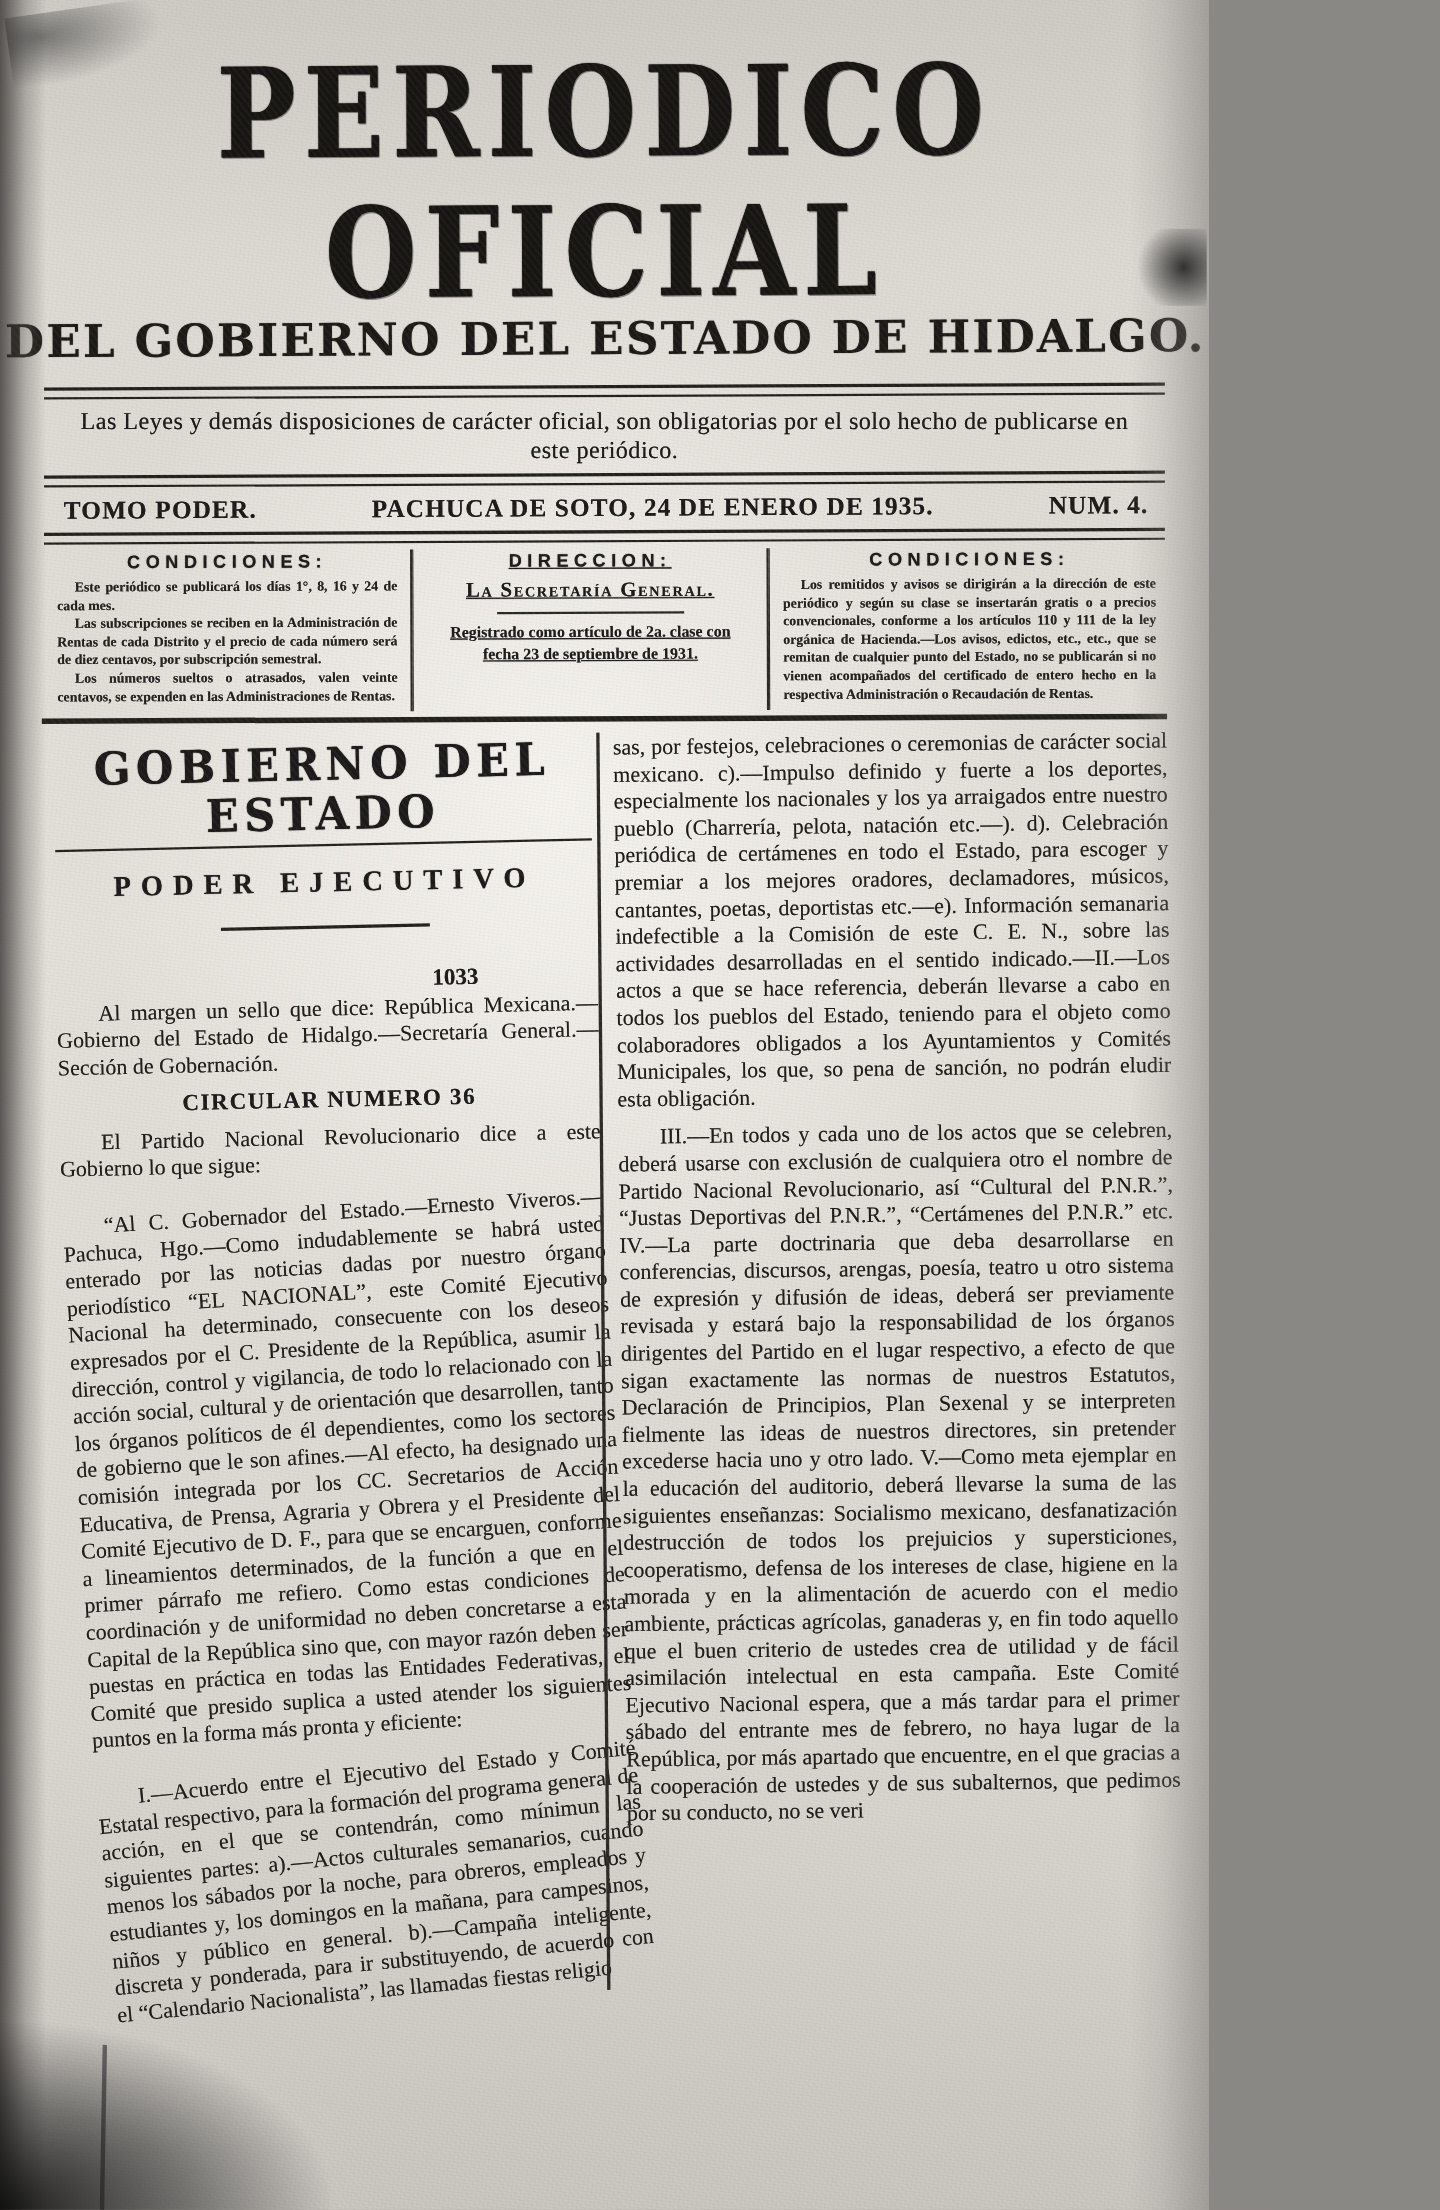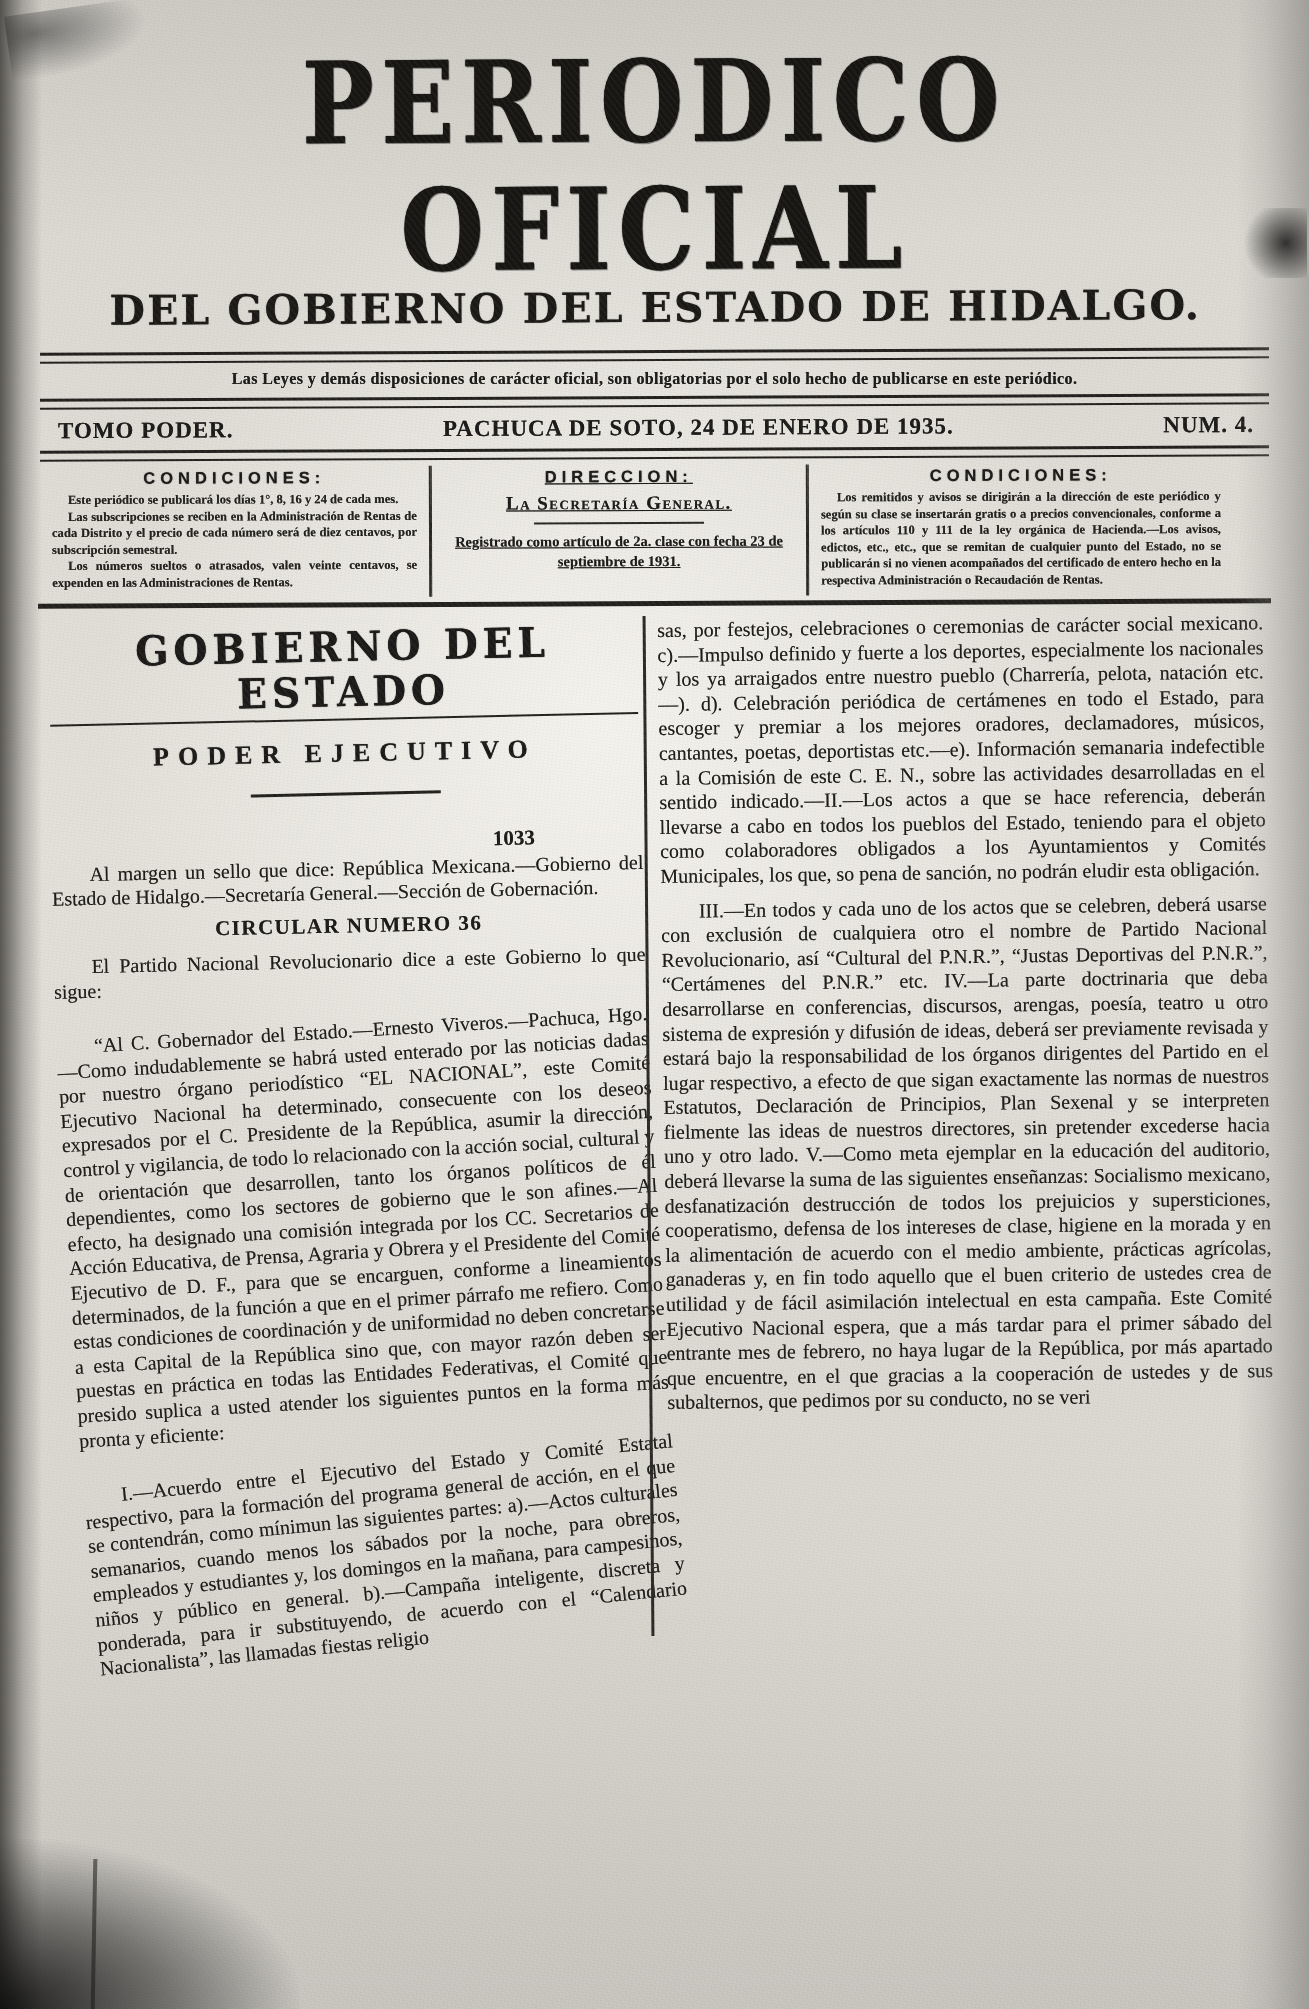--- a/index.html
+++ b/index.html
@@ -1,17 +1,17 @@
 <!DOCTYPE html>
 <html lang="es"><head>
 <meta charset="utf-8">
 <style>
   html,body{margin:0;padding:0;background:#8a8884;}
   .page{
-    position:relative;width:1309px;height:2009px;overflow:hidden;
+    position:relative;width:1099px;height:2009px;overflow:hidden;
     font-family:"Liberation Serif",serif;color:#1c1b19;
     background:
       radial-gradient(ellipse 55% 40% at 46% 36%, rgba(248,246,241,.85) 0%, rgba(248,246,241,0) 70%),
       linear-gradient(180deg,#cdcac4 0%,#dcd9d3 12%,#e3e0da 42%,#d9d6d0 78%,#c8c5bf 100%);
   }
   
   .artifact{position:absolute;pointer-events:none;z-index:6;}
   .edge-left{left:0;top:0;bottom:0;width:42px;
     background:linear-gradient(90deg,rgba(45,43,40,.75),rgba(95,92,88,.35) 55%,rgba(0,0,0,0));}
   .edge-right{right:0;top:0;bottom:0;width:72px;
@@ -35,21 +35,21 @@
   
   .masthead{padding-top:58px;text-align:center;transform:rotate(-.3deg);}
   .masthead h1{
     margin:0;font-family:"DejaVu Serif",serif;font-weight:bold;font-size:96px;line-height:1.12;
     letter-spacing:7px;word-spacing:60px;color:#181613;
     transform:scaleY(1.18);text-shadow:0 0 1px #000,1px 1px 0 rgba(0,0,0,.35);}
   .masthead h2{
     margin:14px 0 0;font-family:"DejaVu Serif",serif;font-weight:bold;font-size:41px;line-height:1.05;
     letter-spacing:2px;color:#1c1a17;text-shadow:0 0 1px rgba(0,0,0,.6);}
   .masthead-gap{height:20px;}
-  .motto{margin:9px 60px 8px;text-align:center;font-weight:bold;font-size:16px;
+  .motto{margin:9px 60px 8px;text-align:center;font-weight:normal;font-size:22px;
     letter-spacing:.4px;text-shadow:0 0 .6px rgba(0,0,0,.7);}
   .issue-row{display:flex;justify-content:space-between;align-items:baseline;
     margin:8px 55px 7px 58px;font-weight:bold;font-size:23px;letter-spacing:1px;
     text-shadow:0 0 .6px rgba(0,0,0,.65);transform:rotate(-.3deg);}
   
   .info-row{display:flex;align-items:stretch;margin:6px 38px 5px 42px;transform:rotate(-.2deg);}
   .info-col{padding:2px 10px 6px;}
   .info-col.c1{width:365px;}
   .info-col.c2{width:350px;text-align:center;text-decoration:underline;}
   .info-col.c3{width:400px;}

